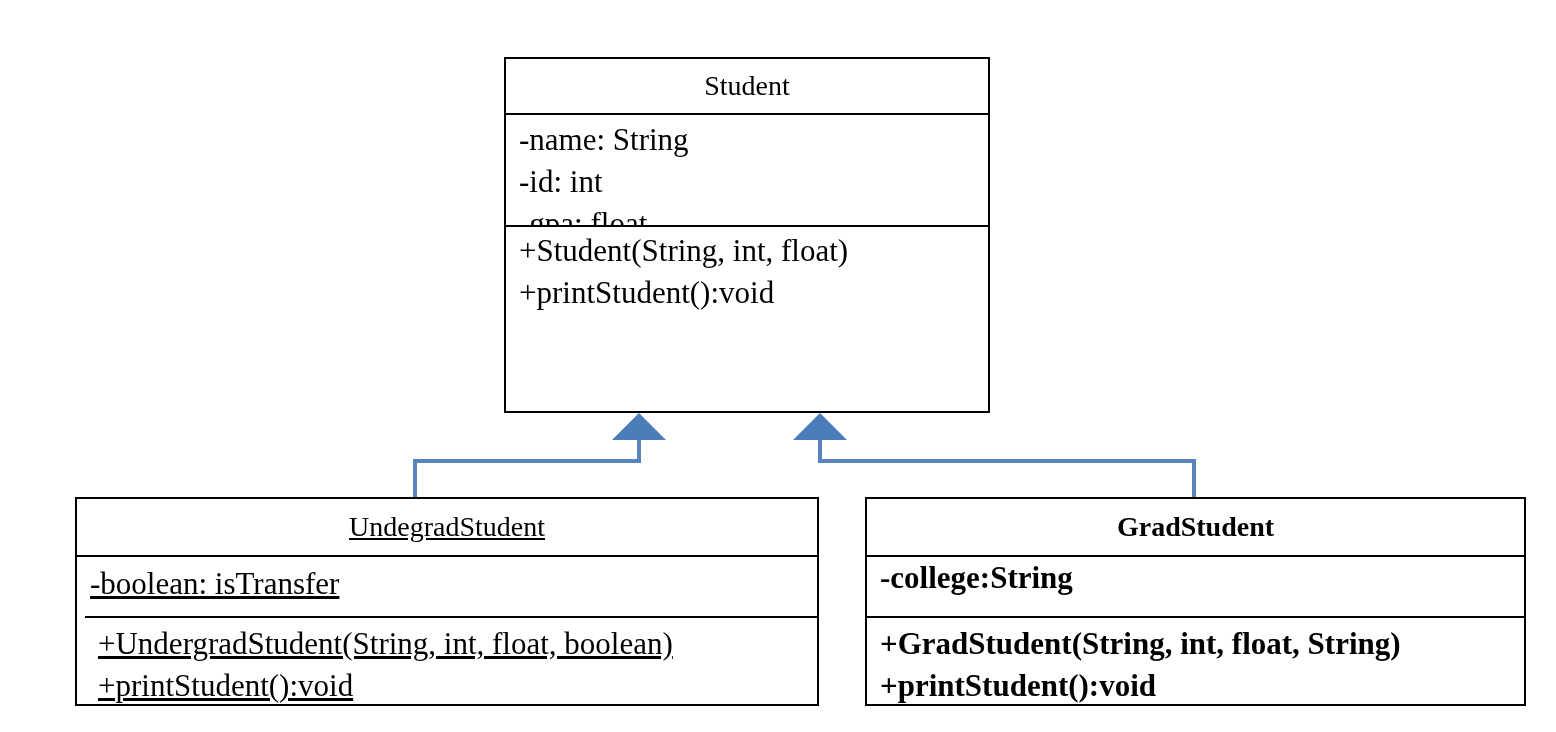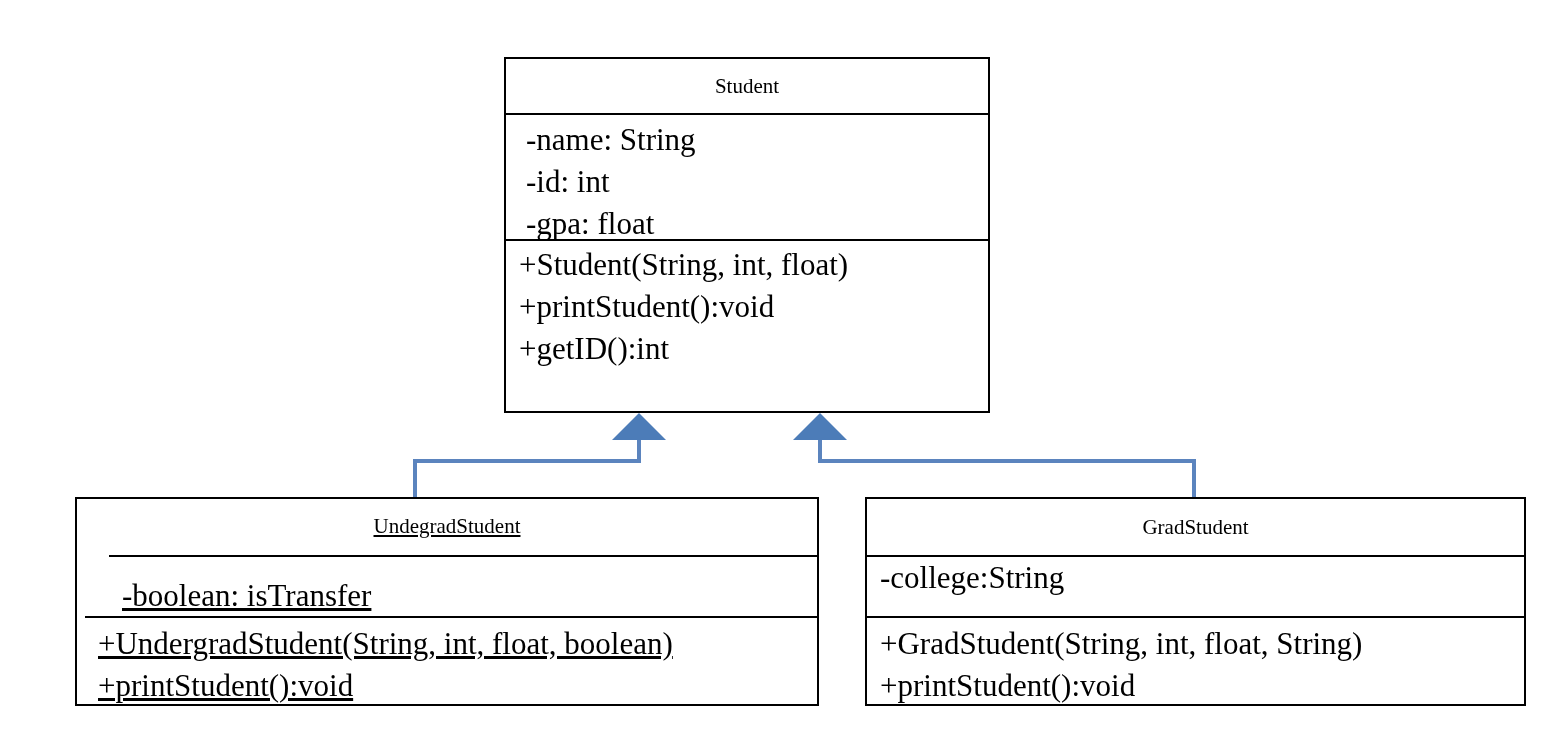--- a/index.html
+++ b/index.html
@@ -46,58 +46,59 @@
   }
   .uml-compartment + .uml-compartment {
     border-top: 2px solid #000000;
   }
   .compartment-name {
     display: flex;
     align-items: center;
     justify-content: center;
   }
   .class-title {
-    font-size: 21px;
+    font-size: 28px;
     line-height: 1;
     white-space: nowrap;
   }
   .member-line {
     font-size: 31px;
     line-height: 42px;
     white-space: nowrap;
     padding-left: 13px;
   }
 
   
   #class-student {
     left: 504px;
     top: 57px;
     width: 486px;
     height: 356px;
   }
   #class-student .compartment-name   { height: 54px; }
-  #class-student .compartment-attrs  { height: 126px; padding-top: 4px; padding-left: 7px; }
+  #class-student .compartment-attrs  { height: 112px; padding-top: 4px; }
   #class-student .compartment-ops    { flex: 1 1 auto; padding-top: 3px; }
 
   #class-undergrad {
     left: 75px;
     top: 497px;
     width: 744px;
     height: 209px;
     text-decoration: underline;
   }
   #class-undergrad .compartment-name  { height: 58px; }
-  #class-undergrad .compartment-attrs { height: 63px; padding-top: 18px; margin-left: 32px; }
+  #class-undergrad .compartment-attrs { height: 63px; padding-top: 6px; }
   #class-undergrad .compartment-ops   { flex: 1 1 auto; padding-top: 5px; margin-left: 8px; }
 
   #class-grad {
     left: 865px;
     top: 497px;
     width: 661px;
     height: 209px;
+    font-weight: bold;
   }
   #class-grad .compartment-name  { height: 58px; }
   #class-grad .compartment-attrs { height: 63px; }
   #class-grad .compartment-ops   { flex: 1 1 auto; padding-top: 5px; }
 </style>
 </head>
 <body>
 
 <div id="canvas">
 
@@ -121,21 +122,20 @@
       <span class="class-title">Student</span>
     </div>
     <div class="uml-compartment compartment-attrs">
       <div class="member-line">-name: String</div>
       <div class="member-line">-id: int</div>
       <div class="member-line">-gpa: float</div>
     </div>
     <div class="uml-compartment compartment-ops">
       <div class="member-line">+Student(String, int, float)</div>
       <div class="member-line">+printStudent():void</div>
-      <div class="member-line">+getID():int</div>
     </div>
   </div>
 
   <div class="uml-class" id="class-undergrad">
     <div class="uml-compartment compartment-name">
       <span class="class-title">UndegradStudent</span>
     </div>
     <div class="uml-compartment compartment-attrs">
       <div class="member-line">-boolean: isTransfer</div>
     </div>

